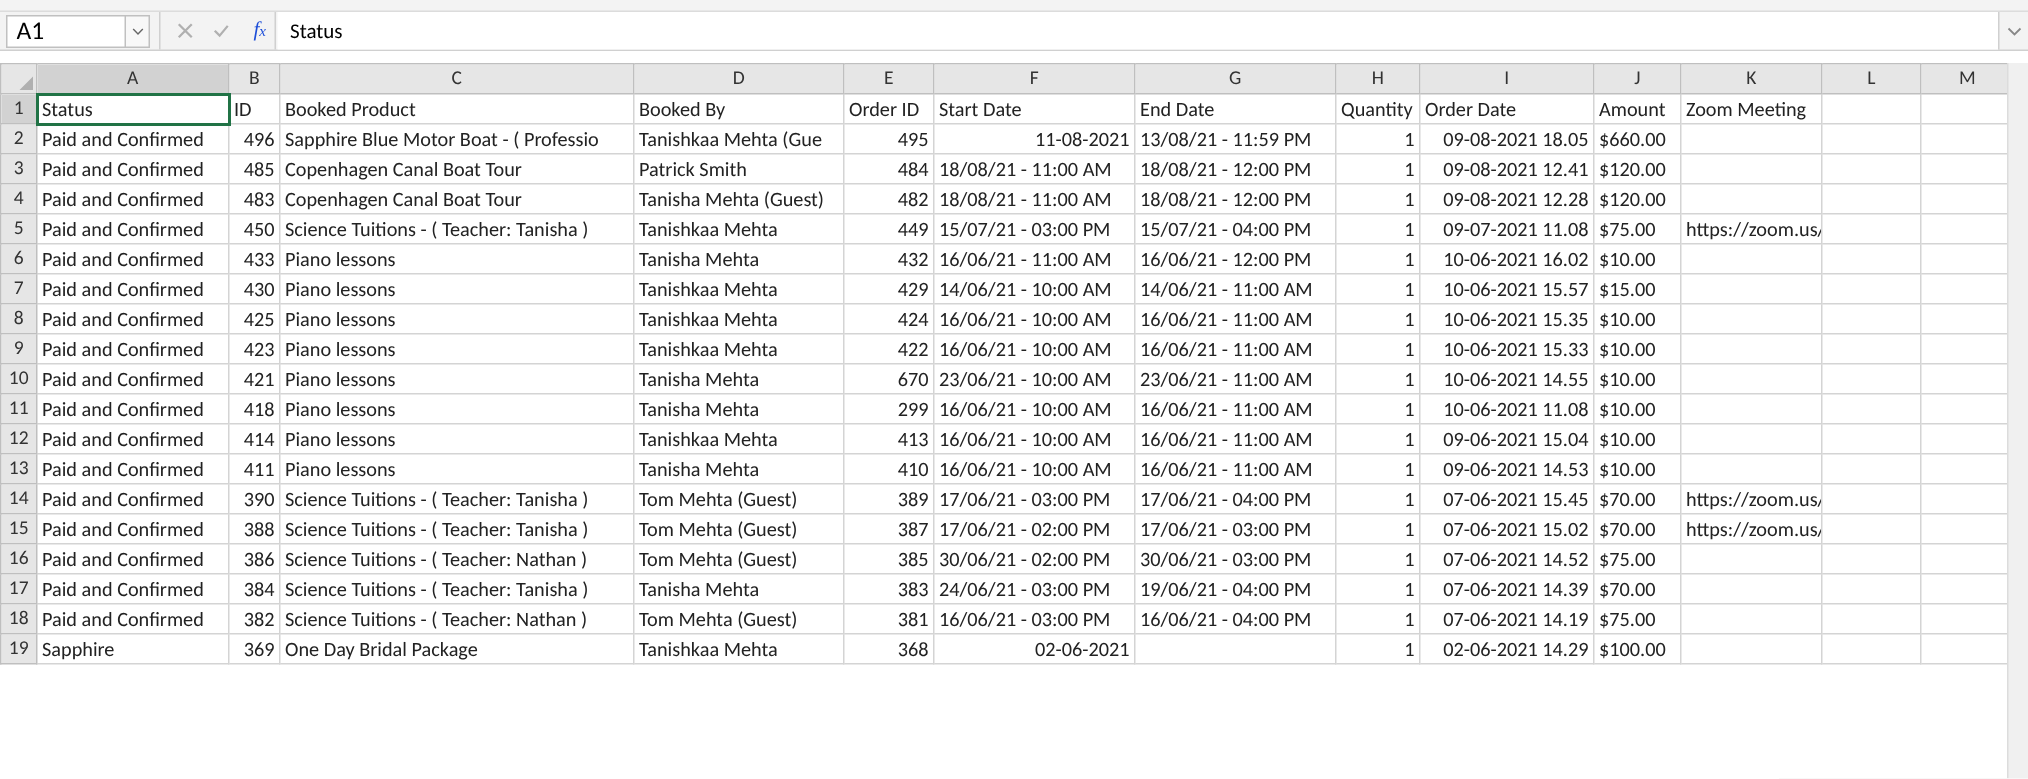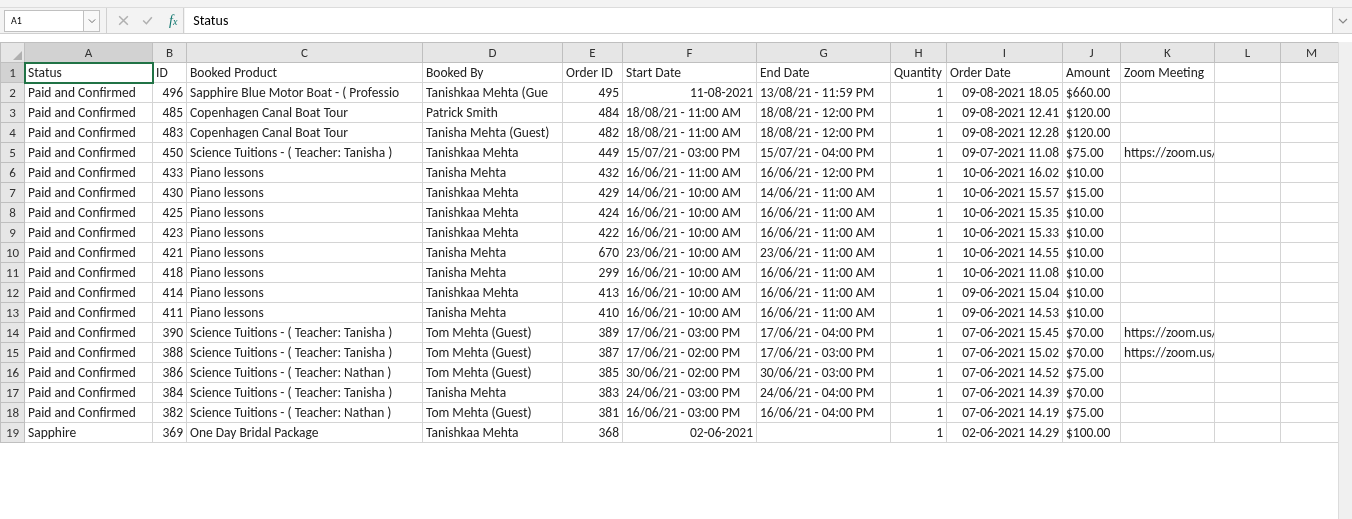--- a/index.html
+++ b/index.html
@@ -3,27 +3,27 @@
 <meta charset="utf-8">
 <style>
   * { box-sizing: border-box; margin: 0; padding: 0; }
   html, body { width: 100%; height: 100%; font-family: Calibri, "Segoe UI", Arial, sans-serif; font-size: 14px; background: #f0f0f0; overflow: hidden; color: #222; }
   .app { width: 1352px; height: 519px; background: #fff; position: relative; display: flex; flex-direction: column; }
   
   .topstrip { height: 8px; background: #f3f3f3; border-bottom: 1px solid #dcdcdc; }
   
   .fbar { height: 26px; background: #f3f3f3; border-bottom: 1px solid #d0d0d0; display: flex; align-items: stretch; }
   .namebox-wrap { display: flex; align-items: center; border-right: 1px solid #d0d0d0; }
-  .namebox { width: 80px; height: 22px; margin: 2px 0 2px 4px; border: 1px solid #c0c0c0; background: #fff; padding: 0 6px; font-family: inherit; font-size: 10px; }
+  .namebox { width: 80px; height: 22px; margin: 2px 0 2px 4px; border: 1px solid #c0c0c0; background: #fff; padding: 0 6px; font-family: inherit; font-size: 17px; }
   .namebox-dd { width: 16px; height: 22px; margin: 2px 6px 2px 0; border: 1px solid #c0c0c0; border-left: none; background: #f8f8f8; display: flex; align-items: center; justify-content: center; color: #666; }
   .namebox-dd svg { width: 8px; height: 8px; }
   .fbtns { display: flex; align-items: center; padding: 0 4px; gap: 0; }
   .fbtn { width: 24px; height: 24px; display: flex; align-items: center; justify-content: center; color: #b0b0b0; cursor: default; }
   .fbtn svg { width: 13px; height: 13px; }
-  .fx { font-style: italic; font-family: "Times New Roman", serif; font-size: 14px; color: #0f766e; padding: 0 6px; border-right: 1px solid #d0d0d0; display: flex; align-items: center; }
+  .fx { font-style: italic; font-family: "Times New Roman", serif; font-size: 14px; color: #1d4ed8; padding: 0 6px; border-right: 1px solid #d0d0d0; display: flex; align-items: center; }
   .formula-input { flex: 1; border: none; background: #fff; padding: 0 8px; font-family: inherit; font-size: 14px; outline: none; margin-left:1px; }
   .fbar-expand { width: 20px; border-left: 1px solid #d0d0d0; display: flex; align-items: center; justify-content: center; color: #888; }
   .fbar-expand svg { width: 10px; height: 10px; }
   
   .spacer { height: 8px; background: #fff; }
   
   .grid { flex: 1; overflow: hidden; position: relative; background:#fff; }
   table { border-collapse: collapse; table-layout: fixed; width: 1340px; }
   th, td { border: 1px solid #d4d4d4; height: 20px; line-height: 18px; white-space: nowrap; overflow: hidden; vertical-align: middle; padding: 0 3px; }
   thead th { background: #e6e6e6; font-weight: normal; text-align: center; font-size: 13px; color: #333; border-color: #bfbfbf; position: relative;}
@@ -389,21 +389,21 @@
             <td></td>
           </tr>
           <tr>
             <th>17</th>
             <td>Paid and Confirmed</td>
             <td class="num">384</td>
             <td>Science Tuitions - ( Teacher: Tanisha )</td>
             <td>Tanisha Mehta</td>
             <td class="num">383</td>
             <td>24/06/21 - 03:00 PM</td>
-            <td>24/06/21 - 04:00 PM</td>
+            <td>19/06/21 - 04:00 PM</td>
             <td class="num">1</td>
             <td class="num">07-06-2021 14.39</td>
             <td>$70.00</td>
             <td></td>
             <td></td>
             <td></td>
           </tr>
           <tr>
             <th>18</th>
             <td>Paid and Confirmed</td>

